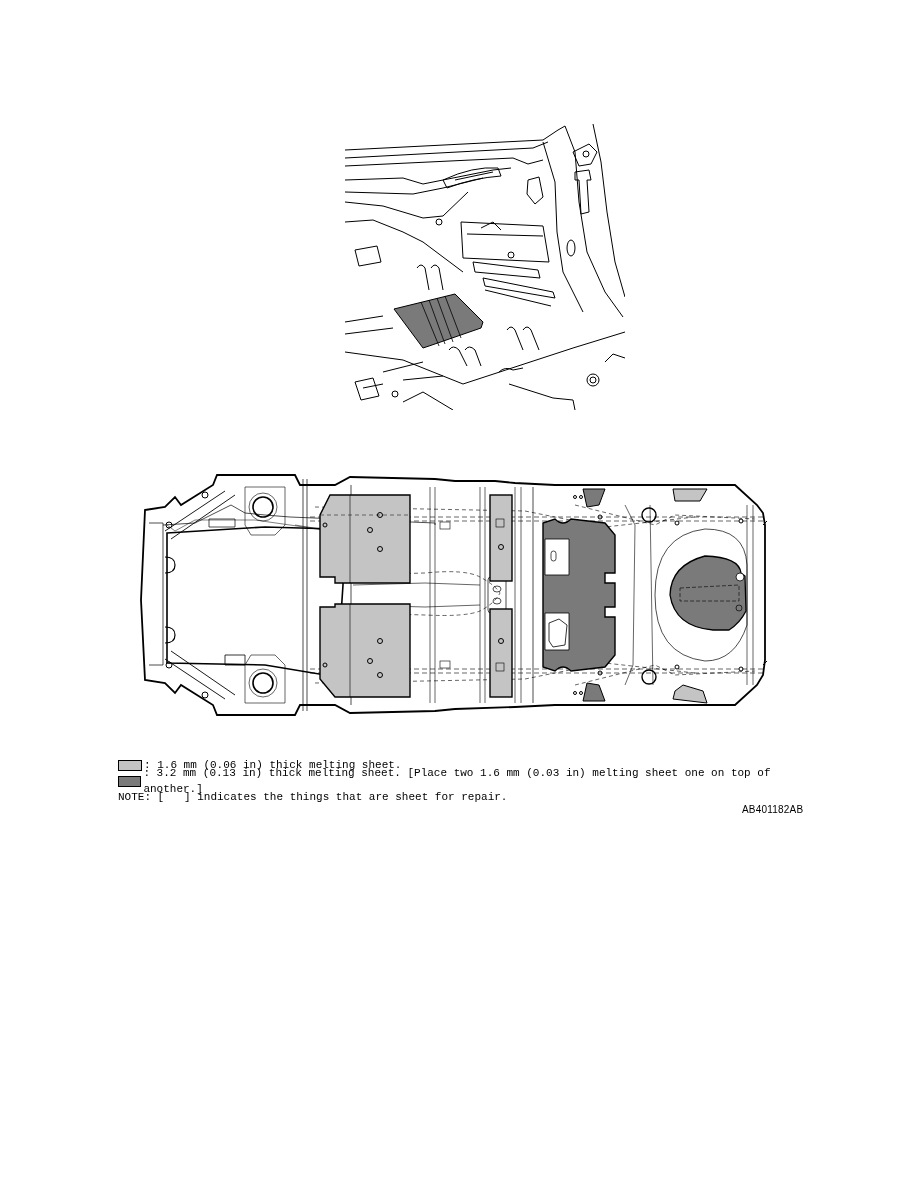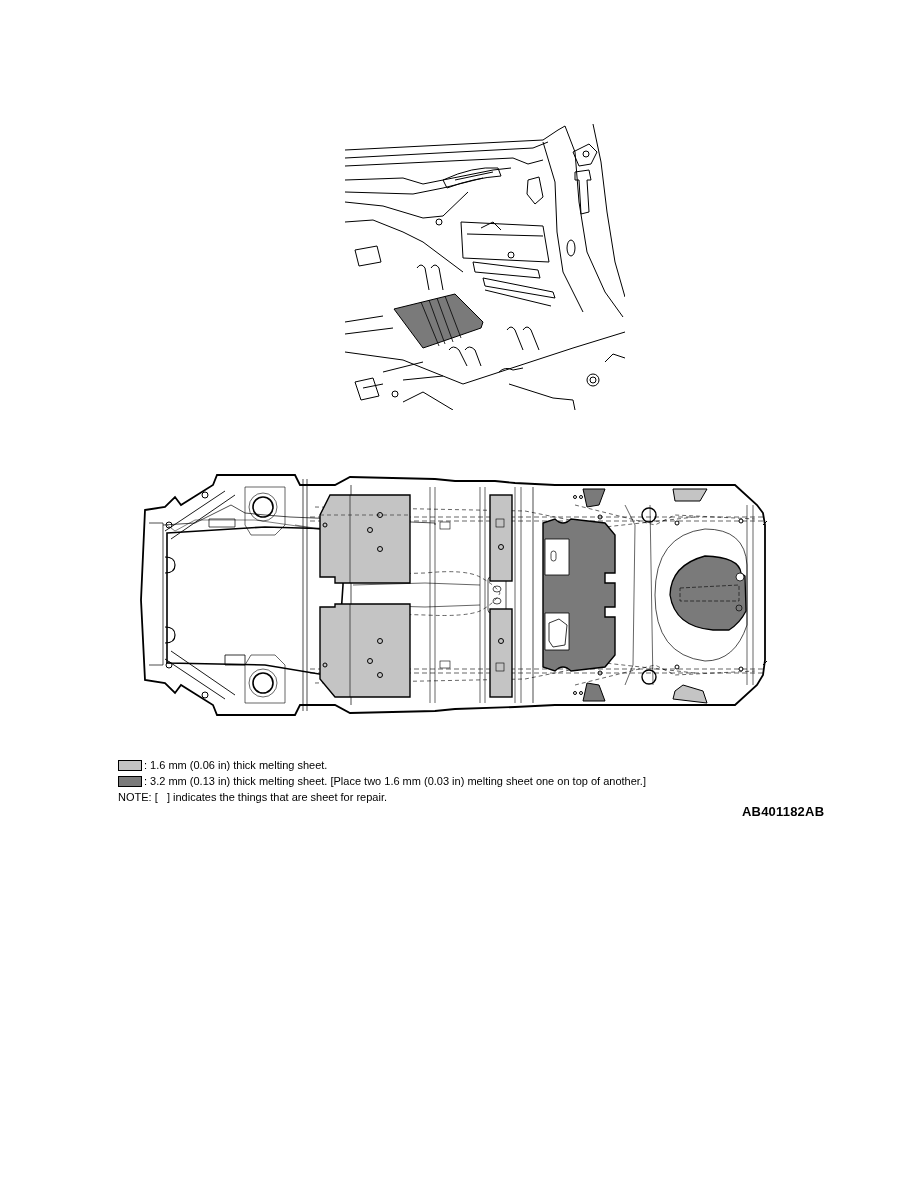--- a/index.html
+++ b/index.html
@@ -1,26 +1,26 @@
 <!DOCTYPE html>
 <html><head>
   <meta charset="utf-8">
   <style>
     html, body { margin: 0; padding: 0; background: #ffffff; }
     body { width: 918px; height: 1188px; position: relative; overflow: hidden;
            font-family: "Liberation Sans", sans-serif; color: #000; }
     .fig { position: absolute; }
     #fig-top { left: 343px; top: 122px; width: 282px; height: 288px; }
     #fig-bottom { left: 135px; top: 465px; width: 640px; height: 260px; }
-    .legend { position: absolute; left: 118px; top: 757px; width: 700px; font-size: 11px; line-height: 16px; }
+    .legend { position: absolute; left: 118px; top: 757px; width: 700px; font-size: 11px; line-height: 16px; font-family: Liberation Mono, monospace; }
     .legend-row { display: flex; align-items: center; height: 16px; }
     .swatch { width: 24px; height: 11px; border: 1px solid #000; box-sizing: border-box; margin-right: 2px; }
     .swatch.light { background: #c4c4c4; }
     .swatch.dark { background: #7a7a7a; }
-    .fig-id { position: absolute; left: 742px; top: 804px; font-size: 13px; font-weight: bold; letter-spacing: 0.2px; }
+    .fig-id { position: absolute; left: 742px; top: 804px; font-size: 10px; font-weight: normal; letter-spacing: 0.2px; }
     svg { display: block; }
   </style>
 </head>
 <body>
 
 <div class="fig" id="fig-top">
   <svg width="282" height="288" viewBox="0 0 282 288" fill="none" stroke="#000" stroke-width="1">
 
     <path d="M2 28 L200 18 L215 8 L222 4"></path>
     <path d="M2 36 L190 26 L205 20"></path>

